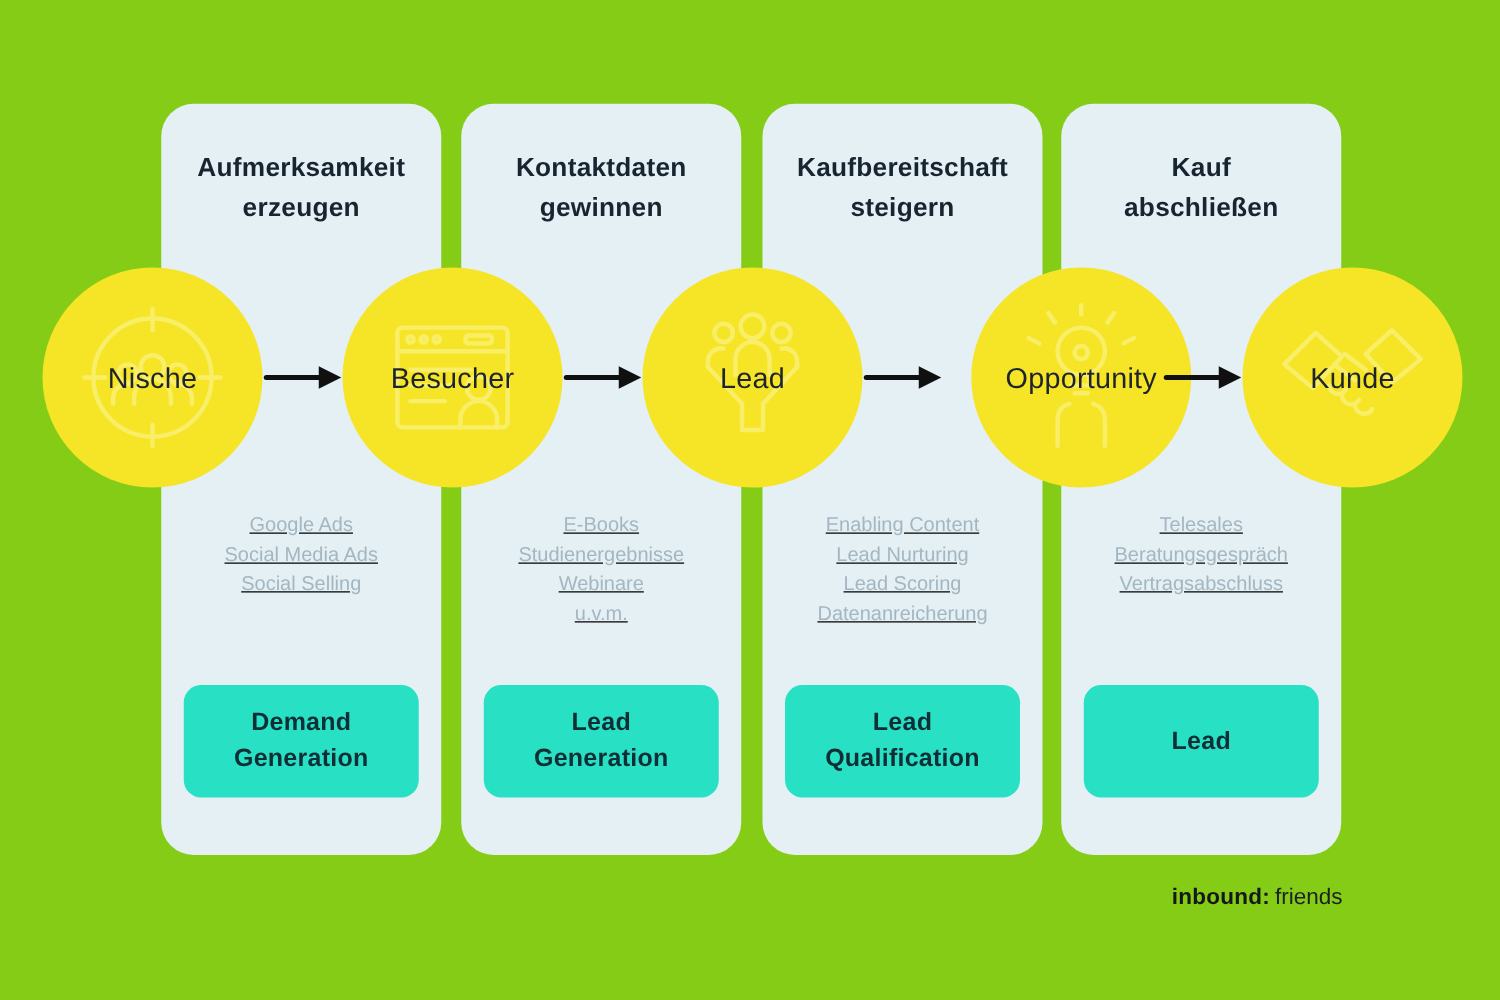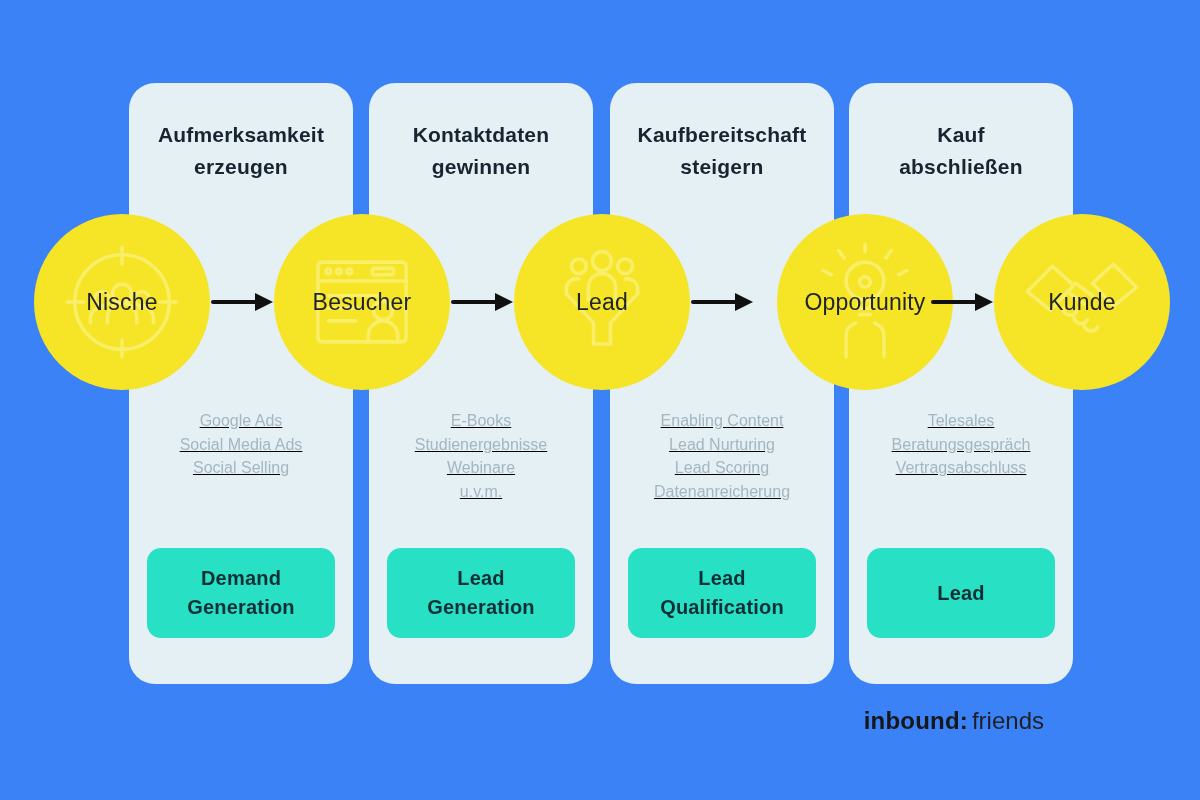--- a/index.html
+++ b/index.html
@@ -1,19 +1,19 @@
 <!DOCTYPE html>
 <html><head>
 <meta charset="utf-8">
 <style>
   html,body{margin:0;padding:0;background:#ffffff;}
   .canvas{
     position:relative;
     width:1200px;height:800px;
-    background:#3b82f6;
+    background:#84cc16;
     font-family:"Liberation Sans","DejaVu Sans",sans-serif;
     overflow:hidden;
   }
   
   .column{
     position:absolute;top:83px;width:224px;height:601px;
     background:#e4f0f4;border-radius:26px;
   }
   .col-0{left:129px;} .col-1{left:369px;} .col-2{left:610px;} .col-3{left:849px;}
   .col-title{
@@ -58,22 +58,22 @@
   .arrow{position:absolute;top:293px;width:62px;height:18px;}
   .a-0{left:211px;} .a-1{left:451px;} .a-2{left:691px;} .a-3{left:931px;}
   .arrow-line{position:absolute;left:0;top:7px;width:46px;height:4px;background:#101010;border-radius:2px;}
   .arrow-head{
     position:absolute;left:44px;top:0;width:0;height:0;
     border-top:9px solid transparent;border-bottom:9px solid transparent;
     border-left:18px solid #101010;
   }
   
   .logo{
-    position:absolute;top:707px;right:156px;
-    font-size:24px;color:#15171a;white-space:nowrap;
+    position:absolute;top:707px;right:126px;
+    font-size:18px;color:#15171a;white-space:nowrap;
   }
   .logo-bold{font-weight:700;letter-spacing:.2px;}
   .logo-light{font-weight:400;margin-left:4px;color:#1d2024;}
 </style>
 </head>
 <body>
 
 <div class="canvas">
 
   <section class="column col-0">

